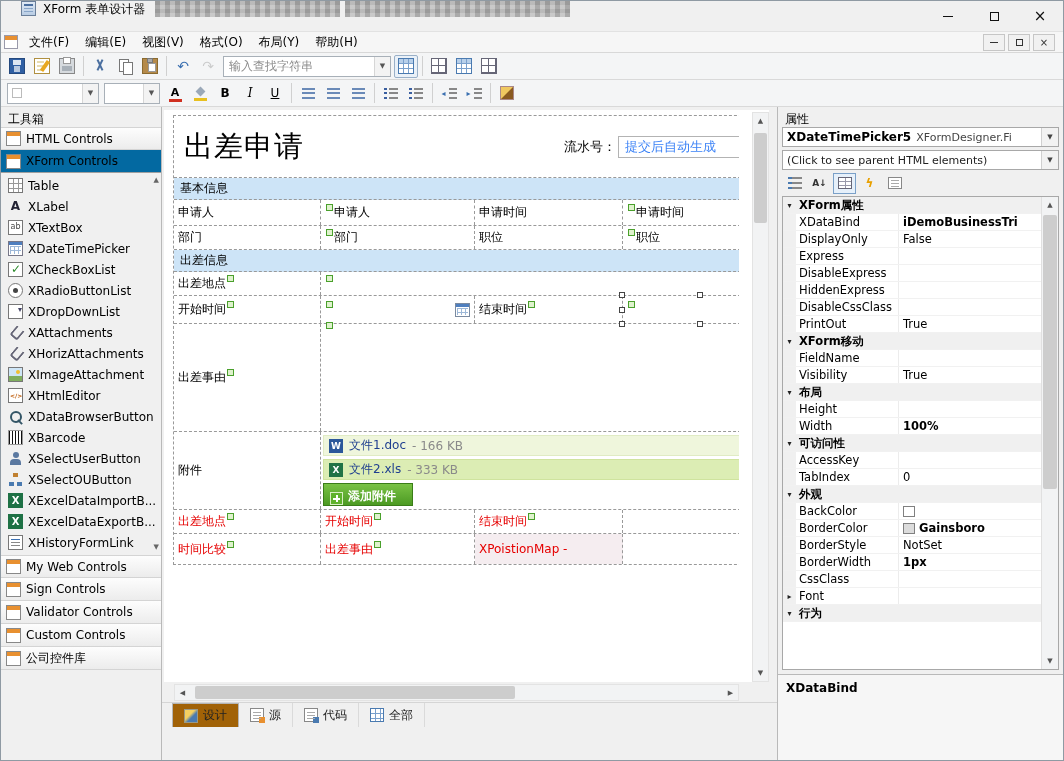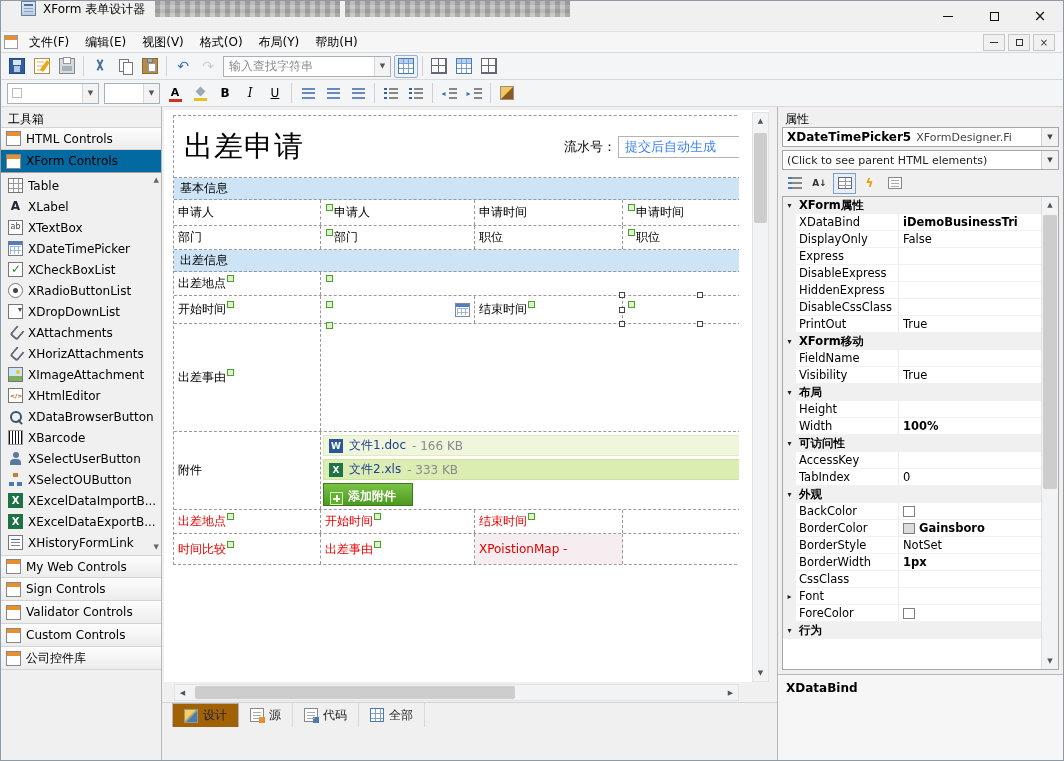--- a/index.html
+++ b/index.html
@@ -839,28 +839,20 @@
           <div class="prow">
               <div class="pm"></div>
               <div class="pname">CssClass</div>
               <div class="pval"></div>
             </div>
           <div class="prow">
               <div class="pm">▸</div>
               <div class="pname">Font</div>
               <div class="pval"></div>
             </div>
-          <div class="prow">
-              <div class="pm"></div>
-              <div class="pname">ForeColor</div>
-              <div class="pval">
-                <span class="swatch sw-white"></span>
-                <span></span>
-              </div>
-            </div>
 
           <div class="prow cat">
               <div class="pm">▾</div>
               <div class="pname">行为</div>
             </div>
 
         </div>
         <div class="gscroll">
           <span class="sb-btn">▲</span>
           <span class="gthumb"></span>

